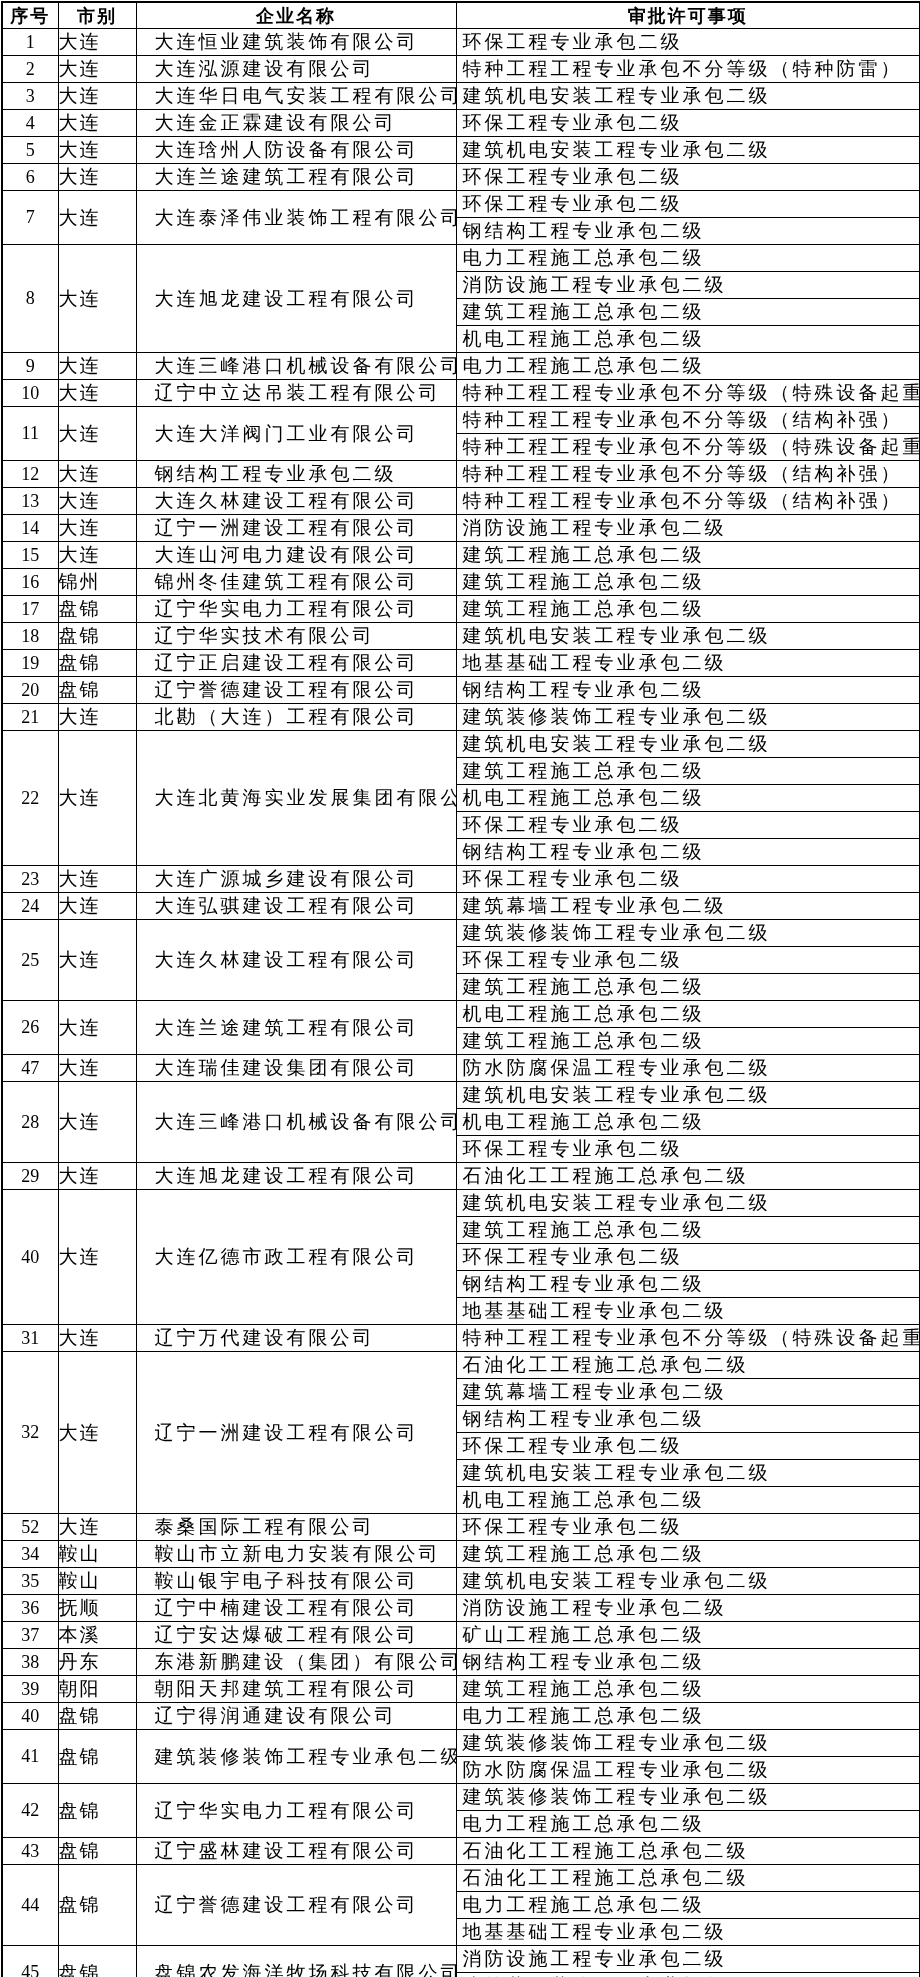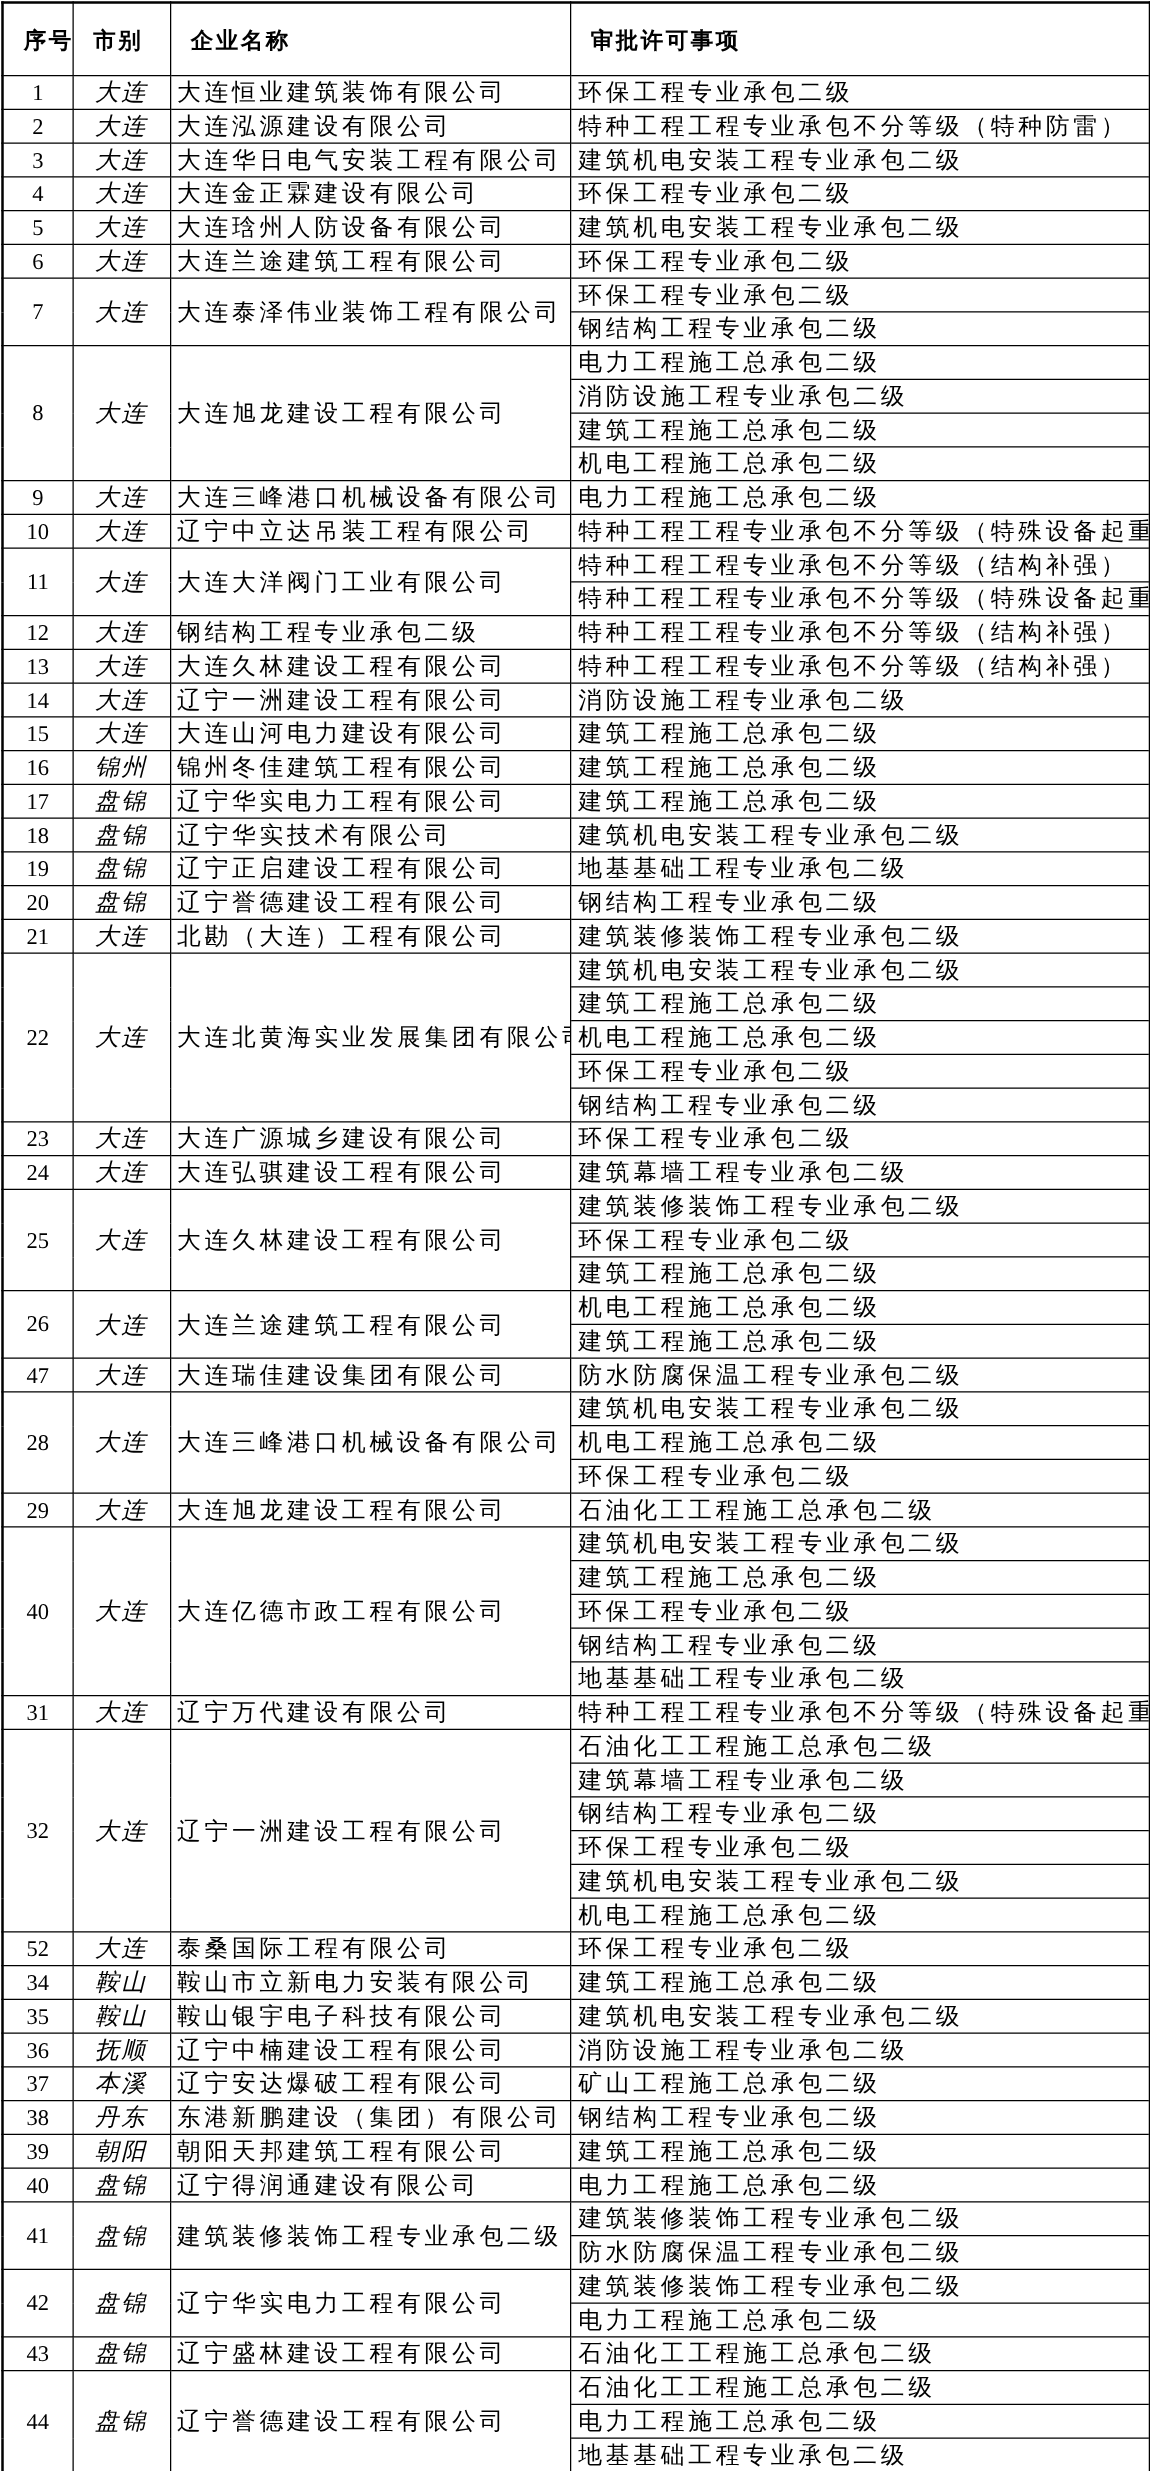--- a/index.html
+++ b/index.html
@@ -26,44 +26,43 @@
   th, td {
     border: 1px solid #000000;
     overflow: hidden;
     white-space: nowrap;
     vertical-align: middle;
   }
   thead th {
     height: 25px;
     font-size: 18px;
     font-weight: bold;
-    text-align: left;
+    text-align: center;
     letter-spacing: 2px;
-    padding: 16px;
+    padding: 0;
   }
   tbody td {
     height: 23px;
     font-size: 19px;
     font-weight: normal;
     padding: 0;
   }
   td.row-number-cell {
     text-align: center;
     font-size: 18px;
     letter-spacing: 0;
     font-family: "Liberation Serif", "DejaVu Serif", serif;
   }
   td.city-cell {
-    text-align: center;
+    text-align: left;
     letter-spacing: 2px;
-    font-style: italic;
   }
   td.company-name-cell {
     text-align: left;
-    padding-left: 5px;
+    padding-left: 18px;
     letter-spacing: 3px;
   }
   td.item-cell {
     text-align: left;
     padding-left: 6px;
     letter-spacing: 3px;
   }
 </style>
 </head>
 <body>

